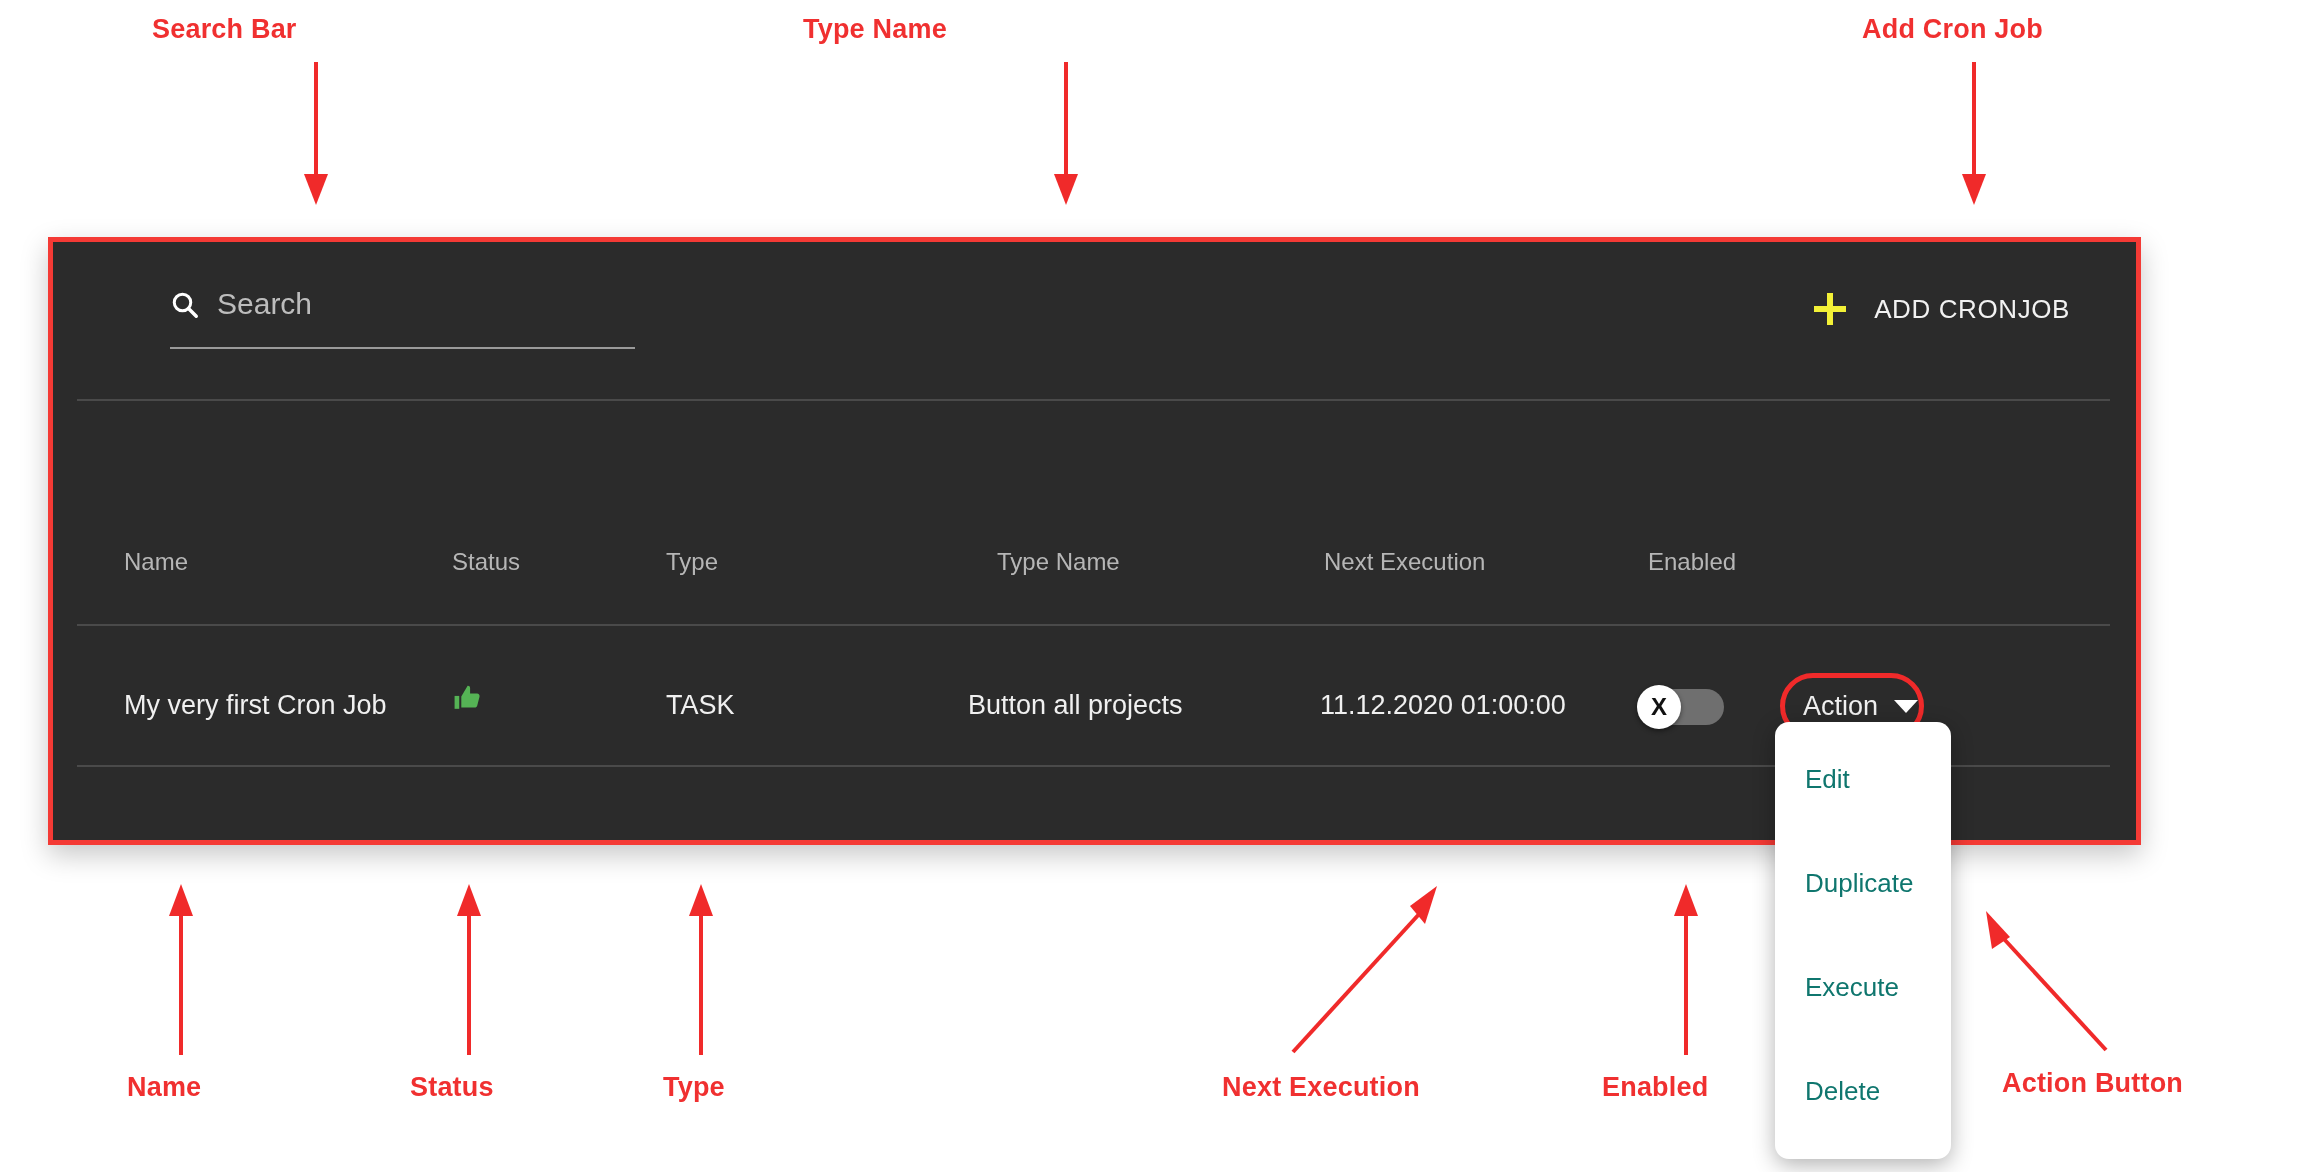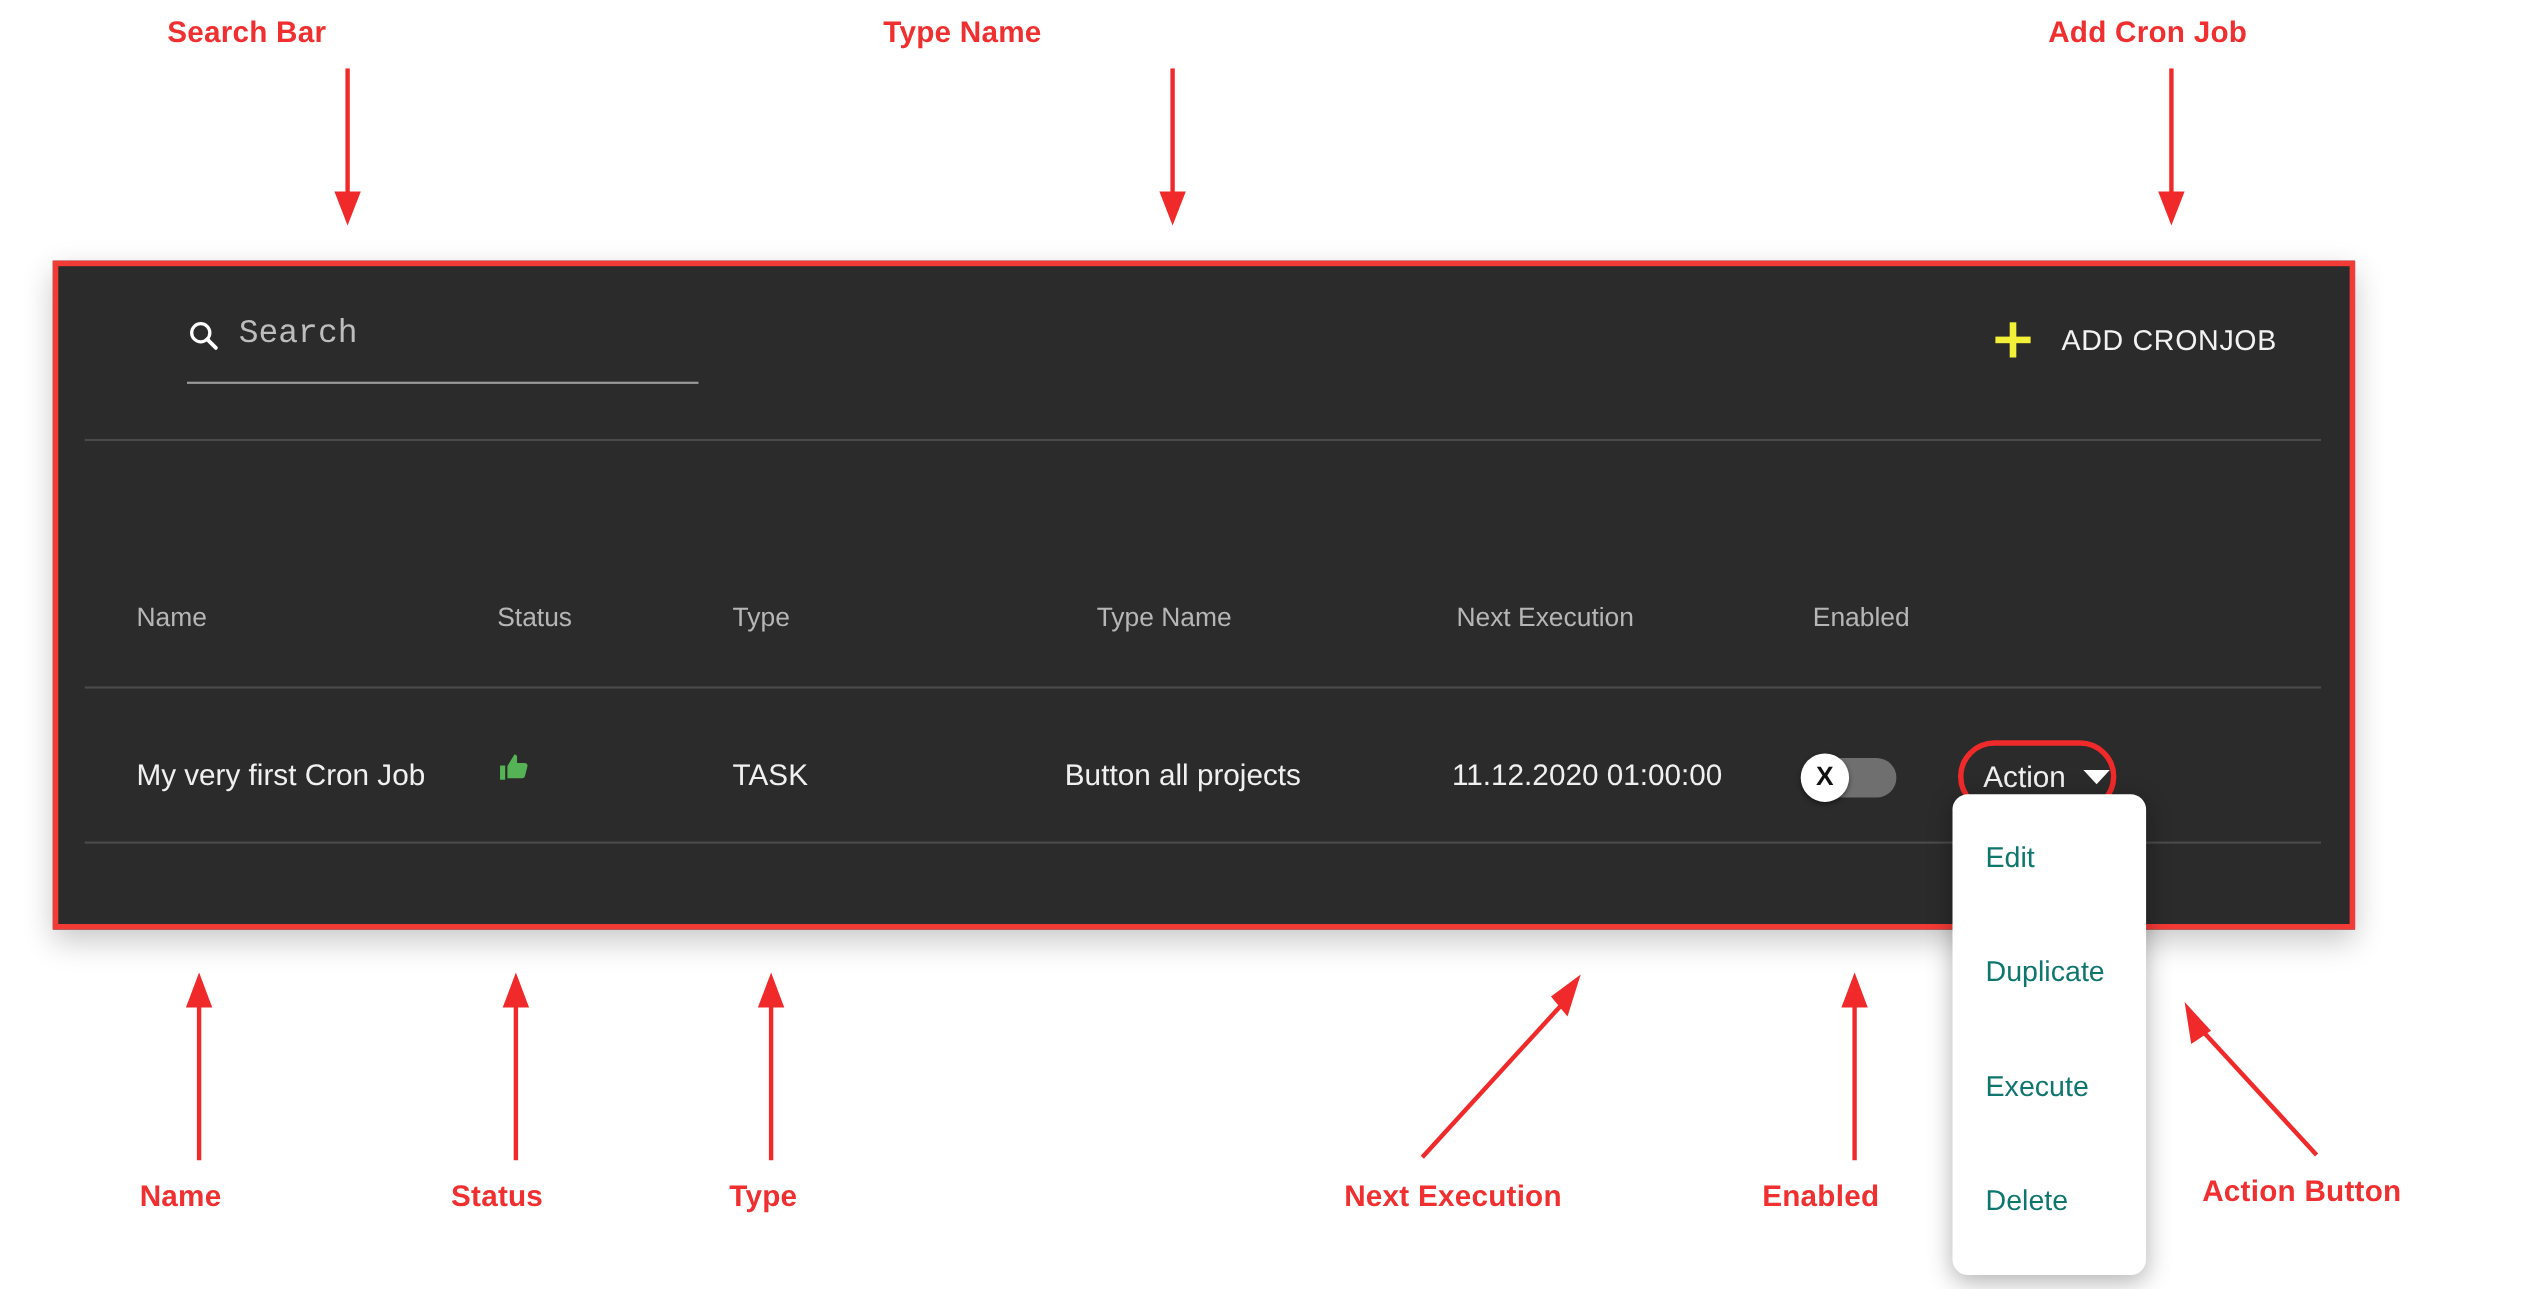--- a/index.html
+++ b/index.html
@@ -71,21 +71,21 @@
     width: 30px;
     height: 30px;
     margin-top: 5px;
     flex: none;
   }
   .search-input {
     background: transparent;
     border: none;
     outline: none;
     color: #e6e6e6;
-    font-family: Liberation Mono, monospace;
+    font-family: Liberation Sans, sans-serif;
     font-size: 30px;
     width: 100%;
     padding: 0;
     line-height: 38px;
   }
   .search-input::placeholder { color: #bdbdbd; opacity: 1; }
 
   .add-cronjob-btn {
     position: absolute;
     right: 62px;

